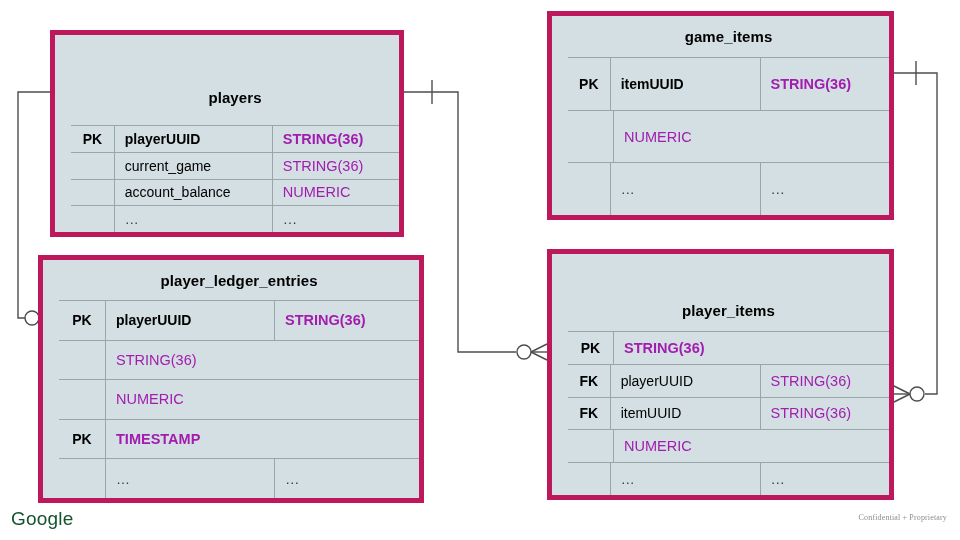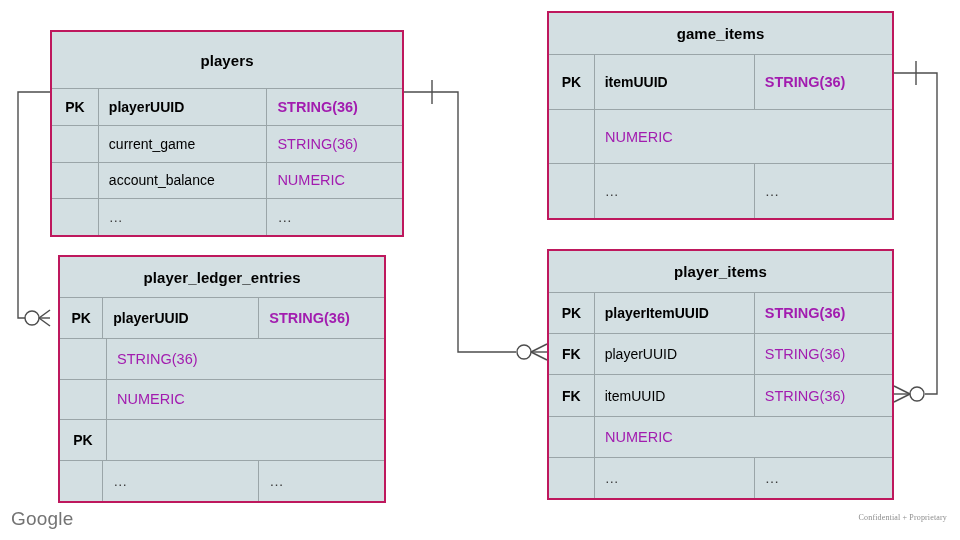--- a/index.html
+++ b/index.html
@@ -23,24 +23,25 @@
     position: absolute;
     left: 0;
     top: 0;
     width: 960px;
     height: 540px;
     pointer-events: none;
   }
   .entity {
     position: absolute;
     box-sizing: border-box;
-    border: 2px solid #be185d;
+    border: 5px solid #be185d;
     background: #d3dfe2;
     display: flex;
     flex-direction: column;
+    padding-left: 16px;
   }
   .entity-title {
     box-sizing: border-box;
     border-bottom: 1px solid #9aa5a8;
     background: #d3dfe2;
     display: flex;
     align-items: center;
     justify-content: center;
     font-weight: bold;
     font-size: 15px;
@@ -108,21 +109,21 @@
   
   .tbl-right .cell-key  { width: 46px; }
   .tbl-right .cell-name { width: 161px; }
   .tbl-right .cell-type { width: 138px; }
 
   .footer-logo {
     position: absolute;
     left: 11px;
     top: 508px;
     font-size: 19px;
-    color: #737373;
+    color: #14532d;
     letter-spacing: .2px;
   }
   .footer-note {
     position: absolute;
     right: 13px;
     top: 513px;
     font-size: 8px;
     color: #8d8d8d;
     letter-spacing: .15px;
     font-family: Liberation Serif, serif;
@@ -166,21 +167,21 @@
         <circle cx="917" cy="394" r="7" fill="#ffffff" stroke="#4d4d4d" stroke-width="1.4"></circle>
         <path d="M 910 394 L 894 386"></path>
         <path d="M 910 394 L 894 394"></path>
         <path d="M 910 394 L 894 402"></path>
       </g>
 
     </g>
   </svg>
 
   <div class="entity tbl-left" style="left:50px; top:30px; width:354px; height:207px;">
-    <div class="entity-title" style="height:57px;">players</div>
+    <div class="entity-title" style="height:57px;margin-top:34px;">players</div>
     <div class="rows">
       <div class="row is-key">
         <div class="cell-key">PK</div>
         <div class="cell-name">playerUUID</div>
         <div class="cell-type">STRING(36)</div>
       </div>
       <div class="row">
         <div class="cell-key"></div>
         <div class="cell-name">current_game</div>
         <div class="cell-type">STRING(36)</div>
@@ -191,38 +192,39 @@
         <div class="cell-type">NUMERIC</div>
       </div>
       <div class="row is-ellipsis">
         <div class="cell-key"></div>
         <div class="cell-name">…</div>
         <div class="cell-type">…</div>
       </div>
     </div>
   </div>
 
-  <div class="entity tbl-left" style="left:58px; top:255px; width:328px; height:248px;">
+  <div class="entity tbl-left" style="left:38px; top:255px; width:386px; height:248px;">
     <div class="entity-title" style="height:41px;">player_ledger_entries</div>
     <div class="rows">
       <div class="row is-key">
         <div class="cell-key">PK</div>
         <div class="cell-name">playerUUID</div>
         <div class="cell-type">STRING(36)</div>
       </div>
       <div class="row">
         <div class="cell-key"></div>
         <div class="cell-type">STRING(36)</div>
       </div>
       <div class="row">
         <div class="cell-key"></div>
         <div class="cell-type">NUMERIC</div>
       </div>
       <div class="row is-key">
         <div class="cell-key">PK</div>
+        <div class="cell-type">TIMESTAMP</div>
       </div>
       <div class="row is-ellipsis">
         <div class="cell-key"></div>
         <div class="cell-name">…</div>
         <div class="cell-type">…</div>
       </div>
     </div>
   </div>
 
   <div class="entity tbl-right" style="left:547px; top:11px; width:347px; height:209px;">
@@ -239,25 +241,24 @@
       </div>
       <div class="row is-ellipsis">
         <div class="cell-key"></div>
         <div class="cell-name">…</div>
         <div class="cell-type">…</div>
       </div>
     </div>
   </div>
 
   <div class="entity tbl-right" style="left:547px; top:249px; width:347px; height:251px;">
-    <div class="entity-title" style="height:42px;">player_items</div>
-    <div class="rows">
-      <div class="row is-key">
-        <div class="cell-key">PK</div>
-        <div class="cell-name">playerItemUUID</div>
+    <div class="entity-title" style="height:42px;margin-top:36px;">player_items</div>
+    <div class="rows">
+      <div class="row is-key">
+        <div class="cell-key">PK</div>
         <div class="cell-type">STRING(36)</div>
       </div>
       <div class="row">
         <div class="cell-key">FK</div>
         <div class="cell-name">playerUUID</div>
         <div class="cell-type">STRING(36)</div>
       </div>
       <div class="row">
         <div class="cell-key">FK</div>
         <div class="cell-name">itemUUID</div>

